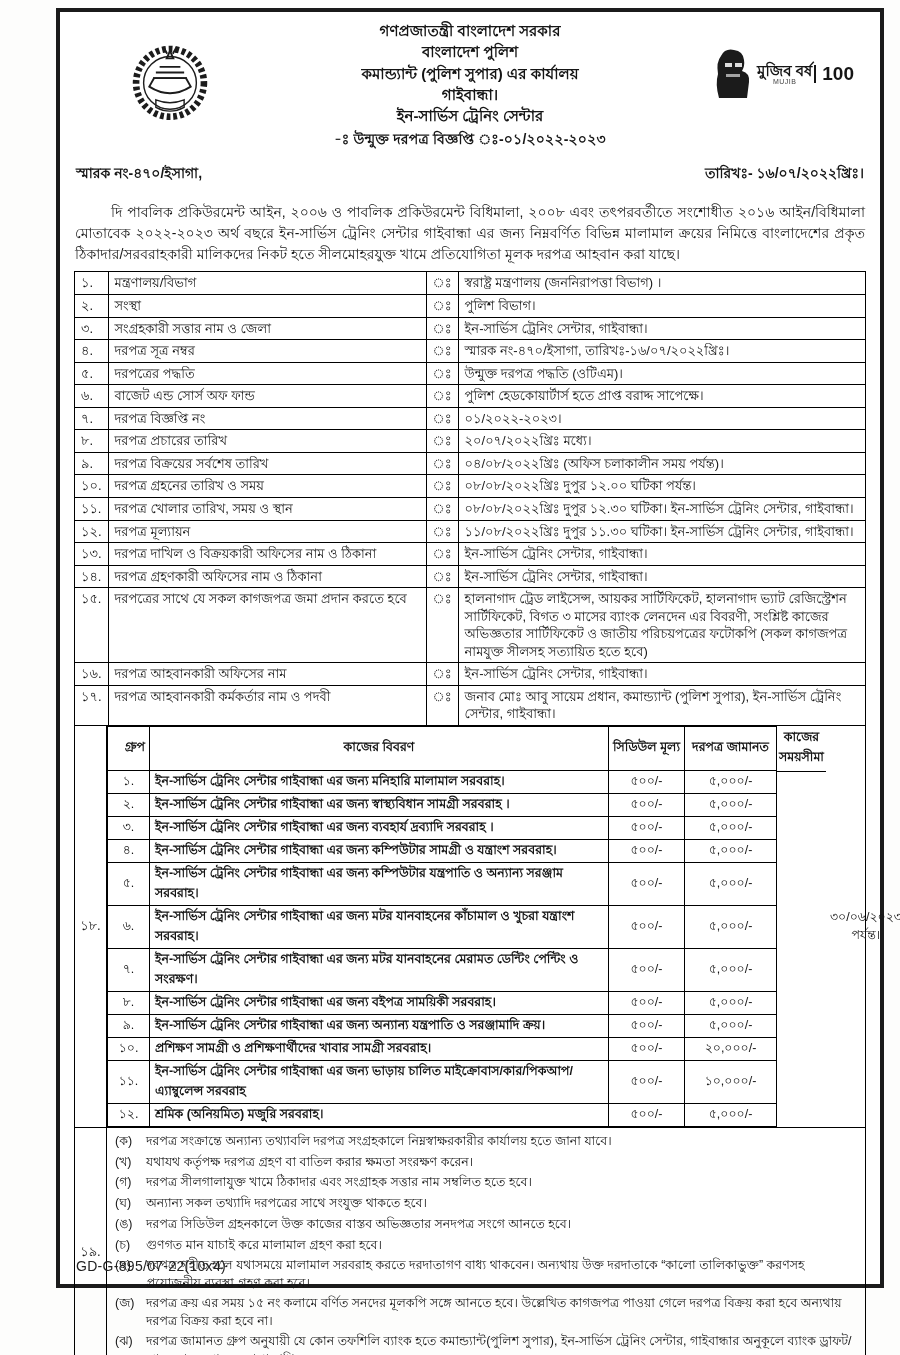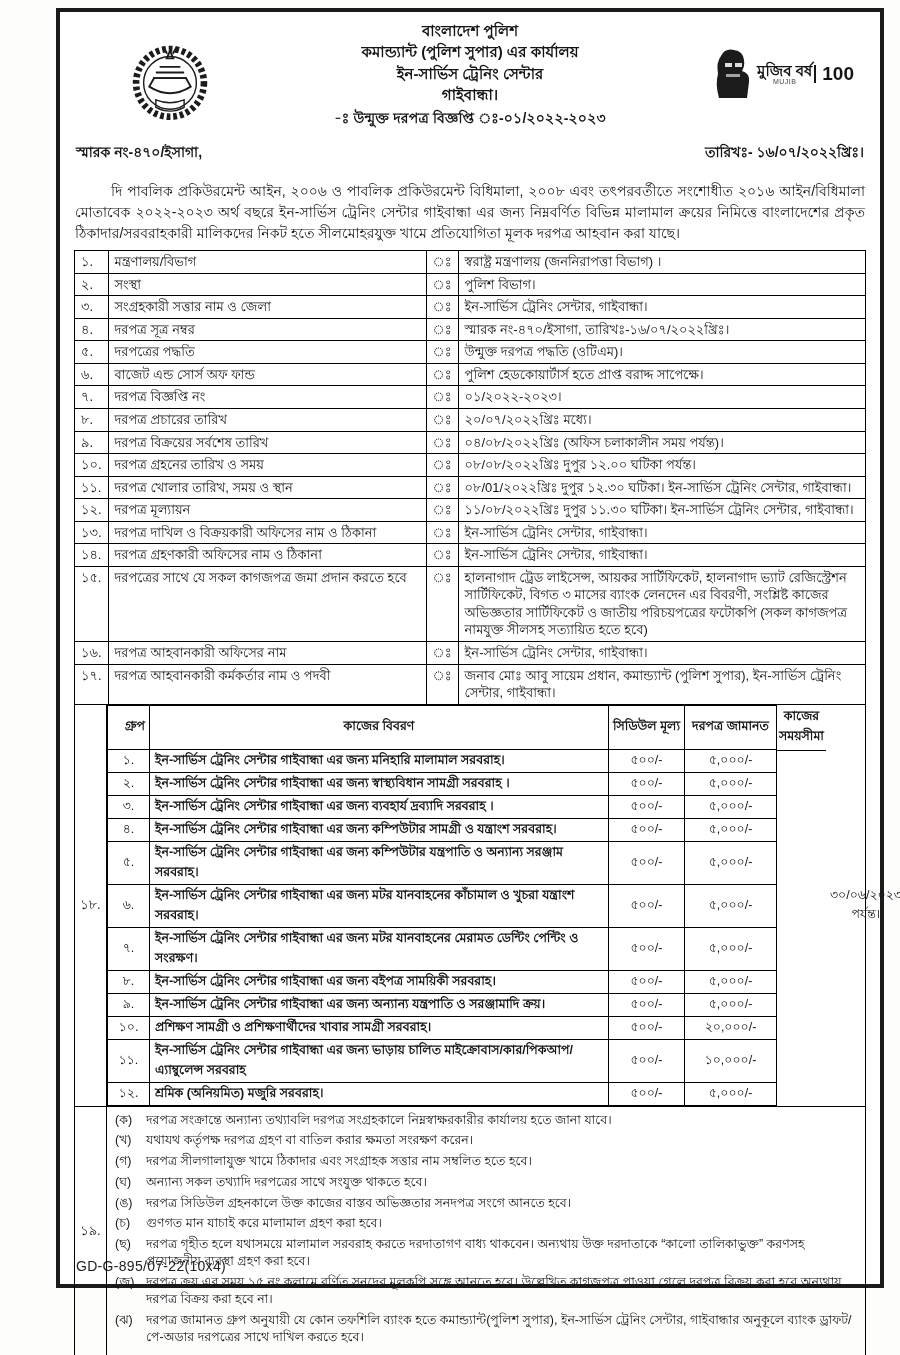--- a/index.html
+++ b/index.html
@@ -86,24 +86,25 @@
           <rect x="13" y="15" width="7" height="4" fill="#fff" opacity="0.85"></rect>
           <rect x="23" y="15" width="7" height="4" fill="#fff" opacity="0.85"></rect>
           <rect x="14" y="26" width="14" height="3" fill="#fff" opacity="0.6"></rect>
         </svg>
         <div class="mujib-texts">
           <span class="mujib-bn">মুজিব বর্ষ</span>
           <span class="mujib-en">MUJIB</span>
         </div>
         <span class="mujib-100">100</span>
       </div>
+      <div class="hline">গণপ্রজাতন্ত্রী বাংলাদেশ সরকার</div>
       <div class="hline">বাংলাদেশ পুলিশ</div>
       <div class="hline">কমান্ড্যান্ট (পুলিশ সুপার) এর কার্যালয়</div>
+      <div class="hline">গাইবান্ধা।</div>
       <div class="hline">ইন-সার্ভিস ট্রেনিং সেন্টার</div>
-      <div class="hline">গাইবান্ধা।</div>
       <div class="notice-title">-ঃ উন্মুক্ত দরপত্র বিজ্ঞপ্তি ঃ-০১/২০২২-২০২৩</div>
     </div>
 
     <div class="memo-row">
       <span>স্মারক নং-৪৭০/ইসাগা,</span>
       <span>তারিখঃ- ১৬/০৭/২০২২খ্রিঃ।</span>
     </div>
 
     <p class="intro">দি পাবলিক প্রকিউরমেন্ট আইন, ২০০৬ ও পাবলিক প্রকিউরমেন্ট বিধিমালা, ২০০৮ এবং তৎপরবর্তীতে সংশোধীত ২০১৬ আইন/বিধিমালা মোতাবেক ২০২২-২০২৩ অর্থ বছরে ইন-সার্ভিস ট্রেনিং সেন্টার গাইবান্ধা এর জন্য নিম্নবর্ণিত বিভিন্ন মালামাল ক্রয়ের নিমিত্তে বাংলাদেশের প্রকৃত ঠিকাদার/সরবরাহকারী মালিকদের নিকট হতে সীলমোহরযুক্ত খামে প্রতিযোগিতা মূলক দরপত্র আহবান করা যাছে।</p>
 
@@ -177,21 +178,21 @@
             <td class="c-no">১০.</td>
             <td class="c-label">দরপত্র গ্রহনের তারিখ ও সময়</td>
             <td class="c-sep">ঃ</td>
             <td class="c-val">০৮/০৮/২০২২খ্রিঃ দুপুর ১২.০০ ঘটিকা পর্যন্ত।</td>
           </tr>
 
           <tr>
             <td class="c-no">১১.</td>
             <td class="c-label">দরপত্র খোলার তারিখ, সময় ও স্থান</td>
             <td class="c-sep">ঃ</td>
-            <td class="c-val">০৮/01/২০২২খ্রিঃ দুপুর ১২.৩০ ঘটিকা। ইন-সার্ভিস ট্রেনিং সেন্টার, গাইবান্ধা।</td>
+            <td class="c-val">০৮/০৮/২০২২খ্রিঃ দুপুর ১২.৩০ ঘটিকা। ইন-সার্ভিস ট্রেনিং সেন্টার, গাইবান্ধা।</td>
           </tr>
 
           <tr>
             <td class="c-no">১২.</td>
             <td class="c-label">দরপত্র মূল্যায়ন</td>
             <td class="c-sep">ঃ</td>
             <td class="c-val">১১/০৮/২০২২খ্রিঃ দুপুর ১১.৩০ ঘটিকা। ইন-সার্ভিস ট্রেনিং সেন্টার, গাইবান্ধা।</td>
           </tr>
 
           <tr>

